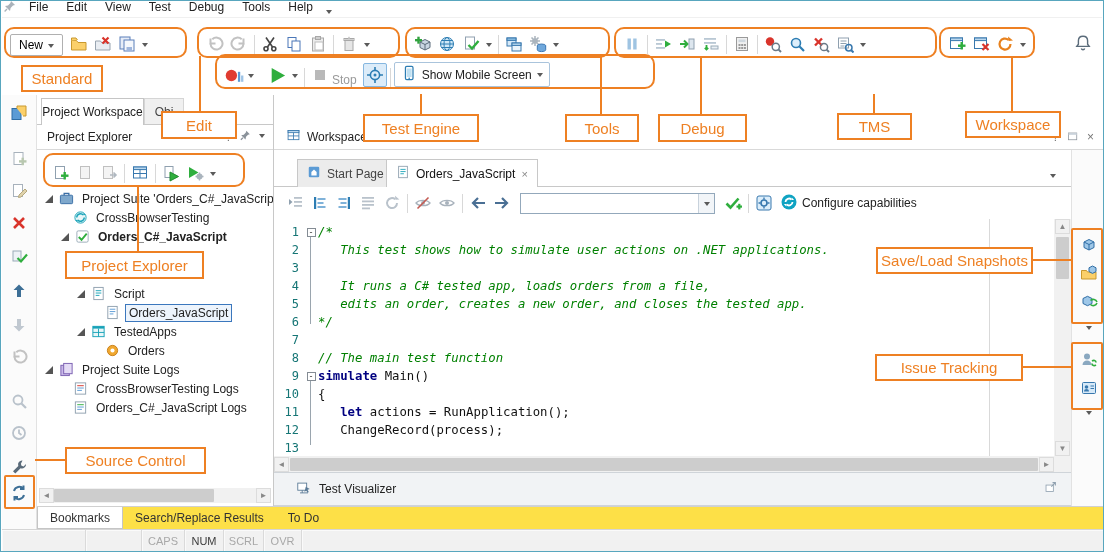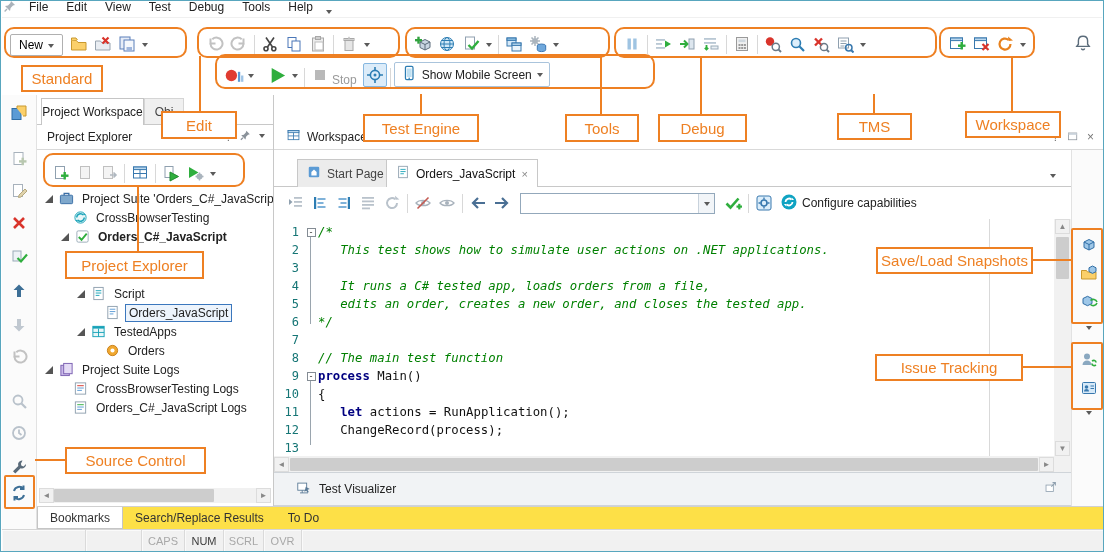--- a/index.html
+++ b/index.html
@@ -801,21 +801,21 @@
       </div>
     <div class="code-lines" id="code-lines">
         <div class="cl"><span class="com">/*</span></div>
         <div class="cl"><span class="com">   This test shows how to simulate user actions on .NET applications.</span></div>
         <div class="cl"></div>
         <div class="cl"><span class="com">   It runs a C# tested app, loads orders from a file,</span></div>
         <div class="cl"><span class="com">   edits an order, creates a new order, and closes the tested app.</span></div>
         <div class="cl"><span class="com">*/</span></div>
         <div class="cl"></div>
         <div class="cl"><span class="com">// The main test function</span></div>
-        <div class="cl"><span class="kw">process</span><span class="pl"> Main()</span></div>
+        <div class="cl"><span class="kw">simulate</span><span class="pl"> Main()</span></div>
         <div class="cl"><span class="pl">{</span></div>
         <div class="cl"><span class="pl">   </span><span class="kw">let</span><span class="pl"> actions = RunApplication();</span></div>
         <div class="cl"><span class="pl">   ChangeRecord(process);</span></div>
       </div>
   </div>
   <div class="margin-line" style="left:988px;top:218px;height:237px"></div>
 
   <div class="vsb" style="left:1053px;top:218px;height:237px">
     <span class="sb-btn">▲</span>
     <span class="sb-thumb" style="width:13px;height:42px;position:absolute;top:18px;left:2px"></span>

